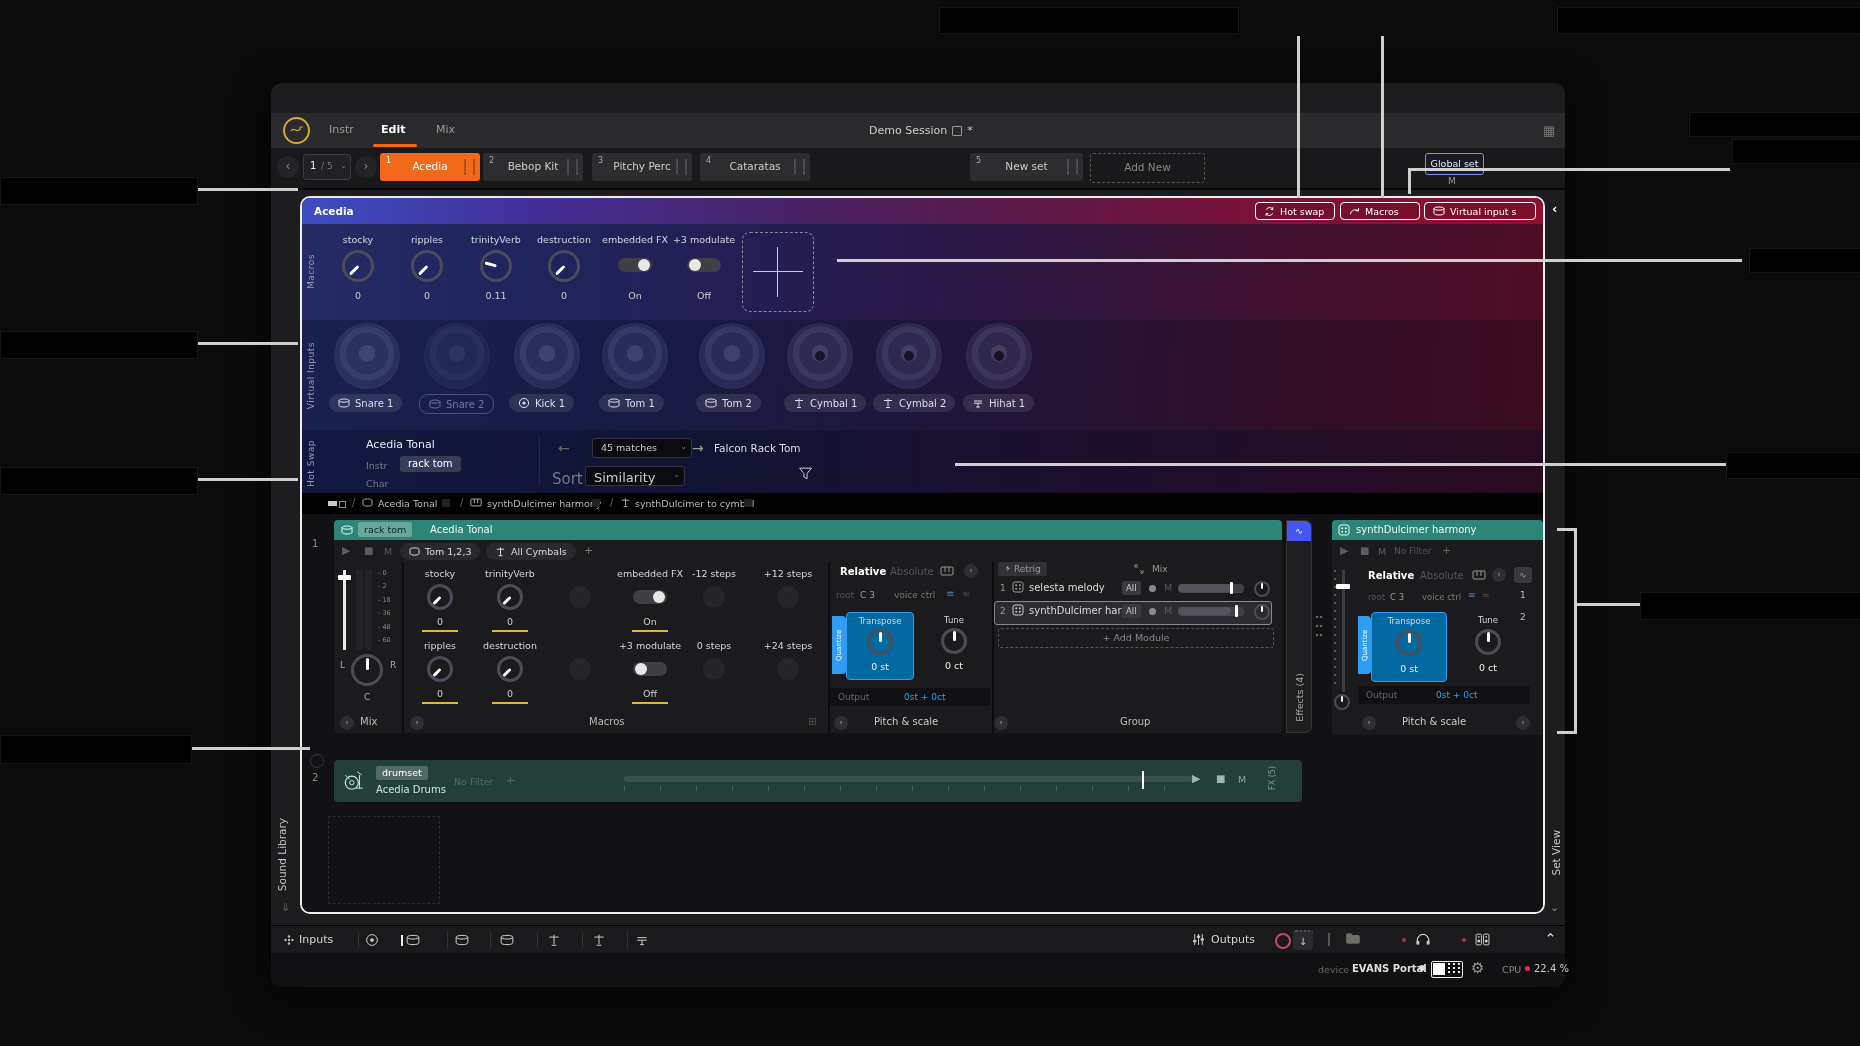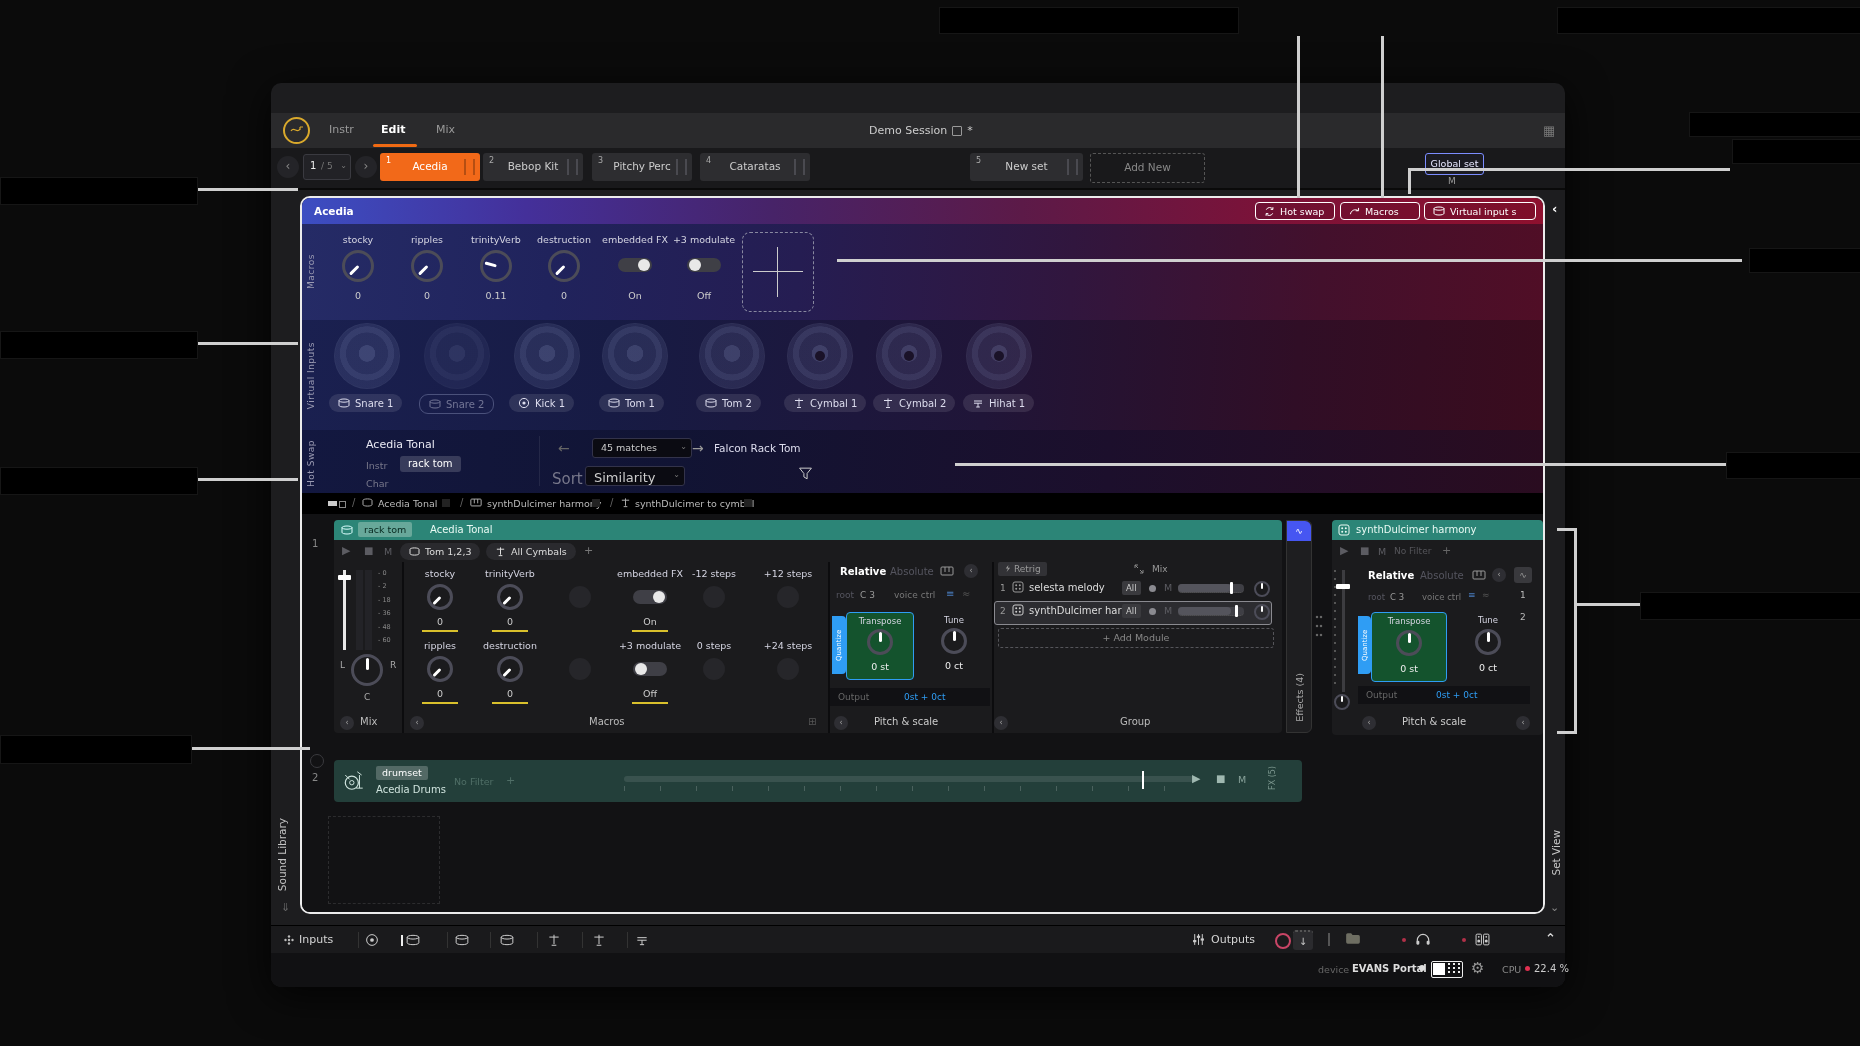--- a/index.html
+++ b/index.html
@@ -60,21 +60,21 @@
   .fchip{position:absolute;height:17px;border-radius:9px;background:#2a2a2e;color:#ddd;font-size:9.5px;display:inline-flex;align-items:center;gap:5px;padding:0 9px;}
   .playic{color:#5c5c62;font-size:11px;} .stopic{color:#5c5c62;font-size:10px;}
   .mtx{font-size:9.5px;color:#5c5c62;}
   .divline{position:absolute;top:42px;bottom:0;width:2px;background:#0c0c0e;}
   .gslide{position:absolute;height:8px;background:#3f3f45;border-radius:4px;border-bottom:1px dotted #555;}
   .gslide .fill{position:absolute;left:0;top:0;height:100%;width:80%;background:#54545c;border-radius:4px;}
   .gslide .th{position:absolute;top:-2px;width:3px;height:12px;background:#fff;border-radius:1px;}
   .dashbox{position:absolute;border:1px dashed #8888a0;border-radius:8px;}
   .blue{color:#2f9df4;}
   .qtab{position:absolute;background:#2f9df4;border-radius:4px 0 0 4px;color:#fff;display:flex;align-items:center;justify-content:center;}
-  .tbox{position:absolute;border:1px solid #2f9df4;border-radius:4px;background:#14532d;}
+  .tbox{position:absolute;border:1px solid #2f9df4;border-radius:4px;background:#0369a1;}
   .outrow{position:absolute;background:#111114;}
   
   #toolbar{position:absolute;left:0;top:842px;width:100%;height:28px;background:#1a1a1c;border-top:1px solid #000;}
   #statusbar{position:absolute;left:0;top:870px;width:100%;height:34px;background:#111113;border-radius:0 0 10px 10px;}
   .sep{position:absolute;top:6px;width:1px;height:16px;background:#333;}
   .tbic{color:#cfcfd4;}
   
   .rbar{position:absolute;background:#000;border:1px solid #161616;z-index:60;}
   .aline{position:absolute;background:#cfcfcf;z-index:55;}
   svg{display:block;}

